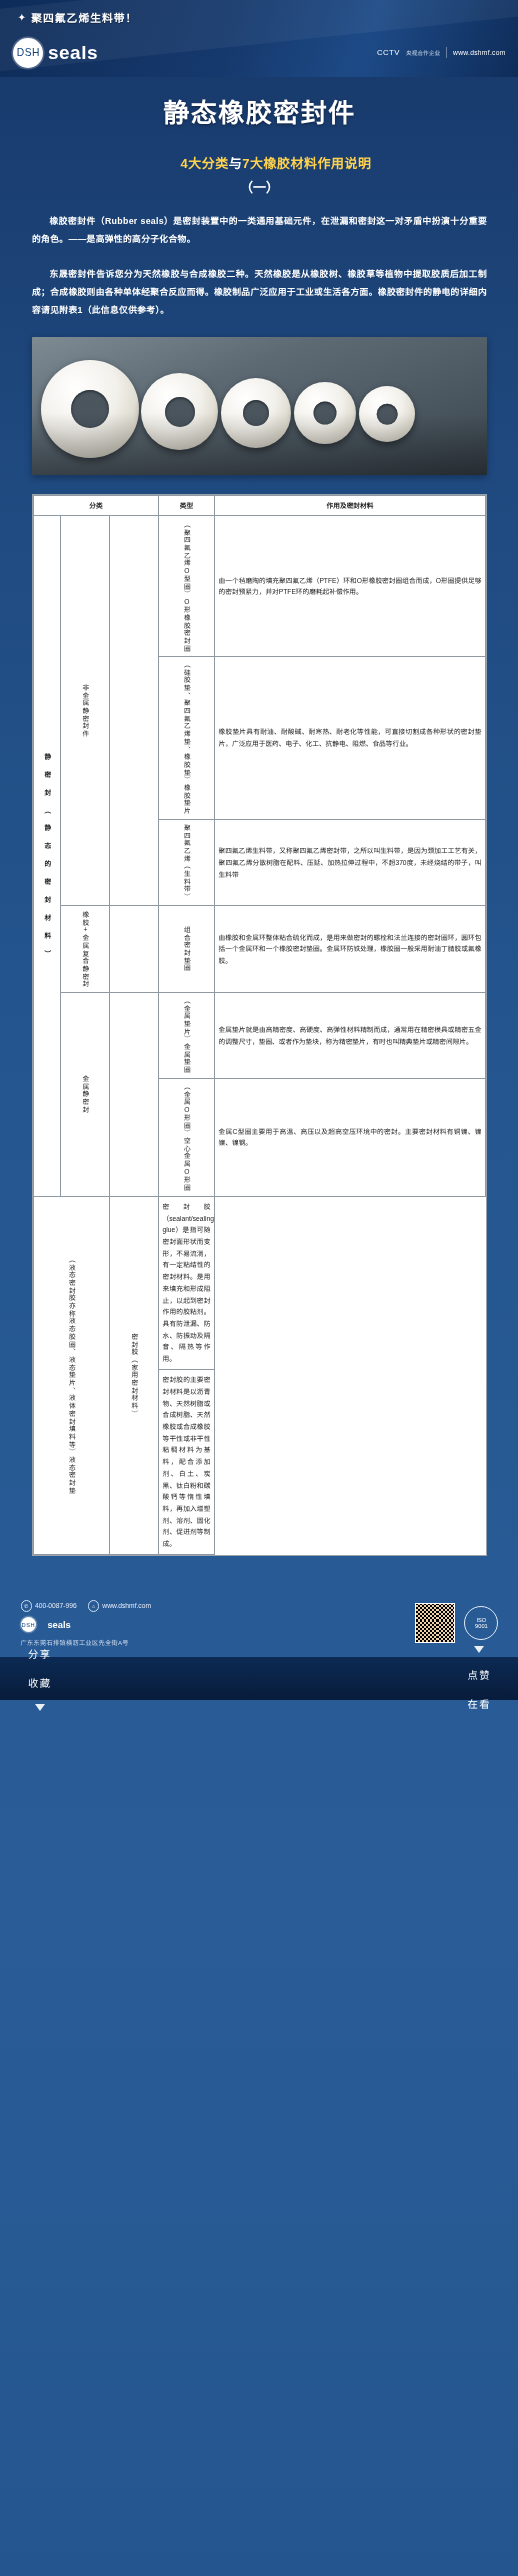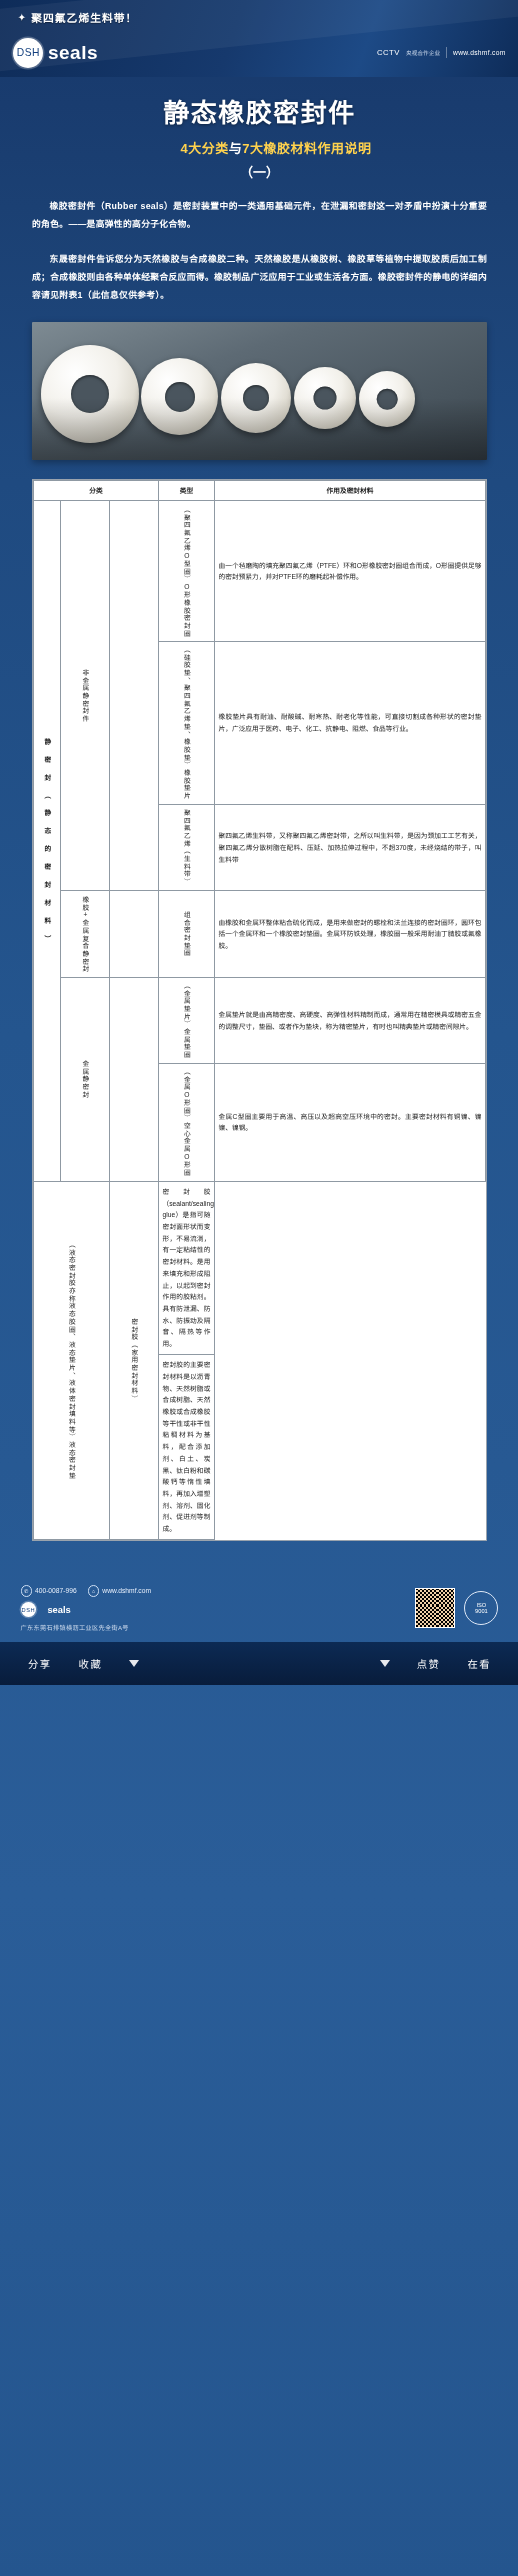--- a/index.html
+++ b/index.html
@@ -112,21 +112,21 @@
     margin-top: 21.6px;
     color: #ffffff;
   }
   .title-main {
     font-size: 26px;
     font-weight: bold;
     letter-spacing: 1.5px;
     text-shadow: 0 1px 3.1px rgba(0,0,0,.45);
   }
   .title-sub {
-    margin-top: 9px;
+    margin-top: 24px;
     font-size: 13px;
     font-weight: bold;
     letter-spacing: 0.5px;
     padding-left: 33px;
   }
   .title-sub .hl { color: #ffd24d; }
   .title-part {
     margin-top: 5.2px;
     font-size: 13px;
     font-weight: bold;
@@ -298,21 +298,21 @@
     height: 43px;
     background: linear-gradient(180deg, #0c2a54 0%, #081c3b 100%);
     display: flex;
     align-items: center;
     justify-content: space-between;
     padding: 0 28px;
     color: #ffffff;
     font-size: 10.3px;
     letter-spacing: 1.5px;
   }
-  .actionbar .grp { display: flex; align-items: center; gap: 27px; }
+  .actionbar .grp { display: flex; align-items: center; gap: 14px; flex-direction: column; }
   .tri {
     width: 0; height: 0;
     border-left: 5.7px solid transparent;
     border-right: 5.7px solid transparent;
     border-top: 7.7px solid #ffffff;
     opacity: .9;
   }
 </style>
 </head>
 <body>

